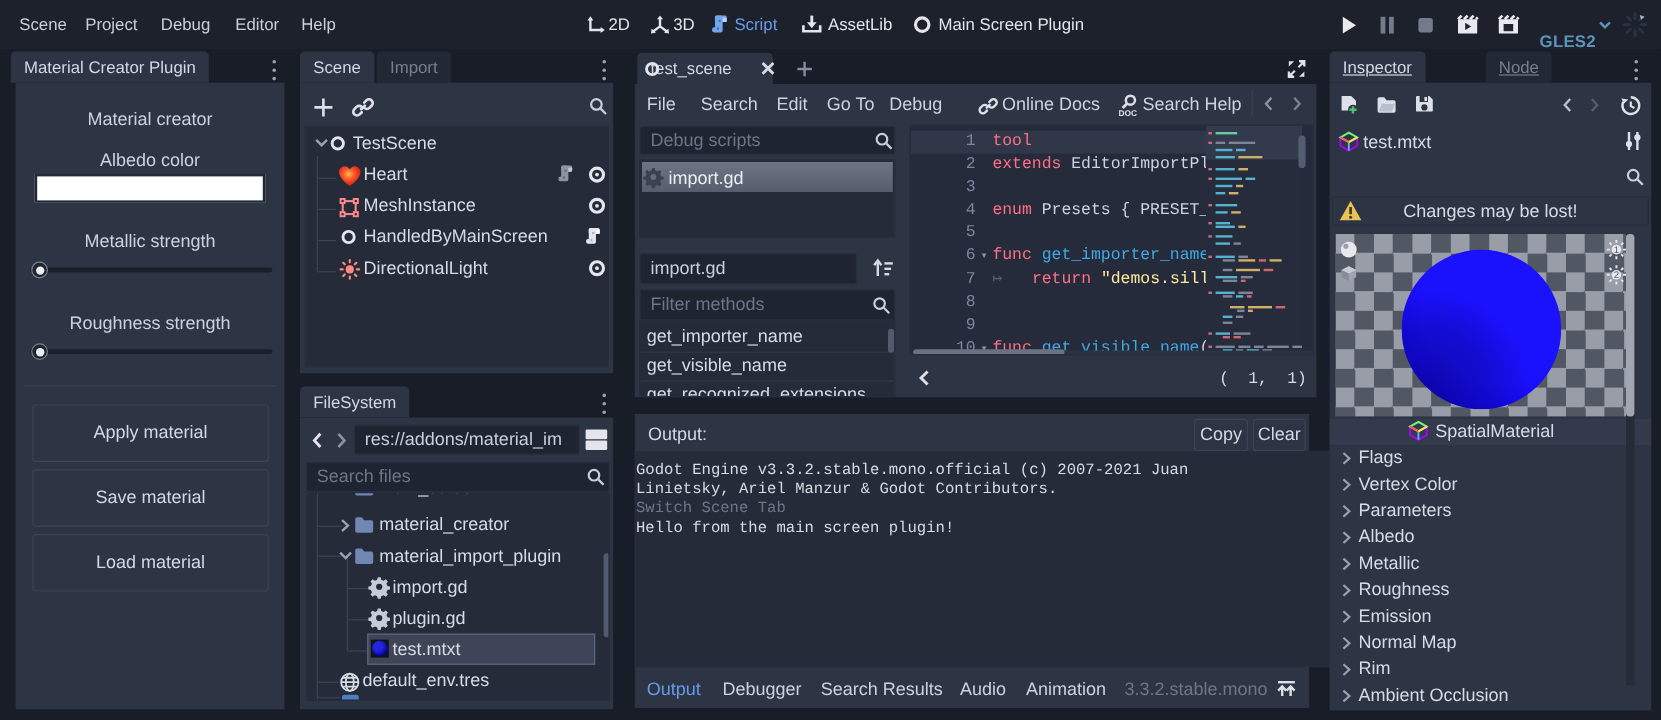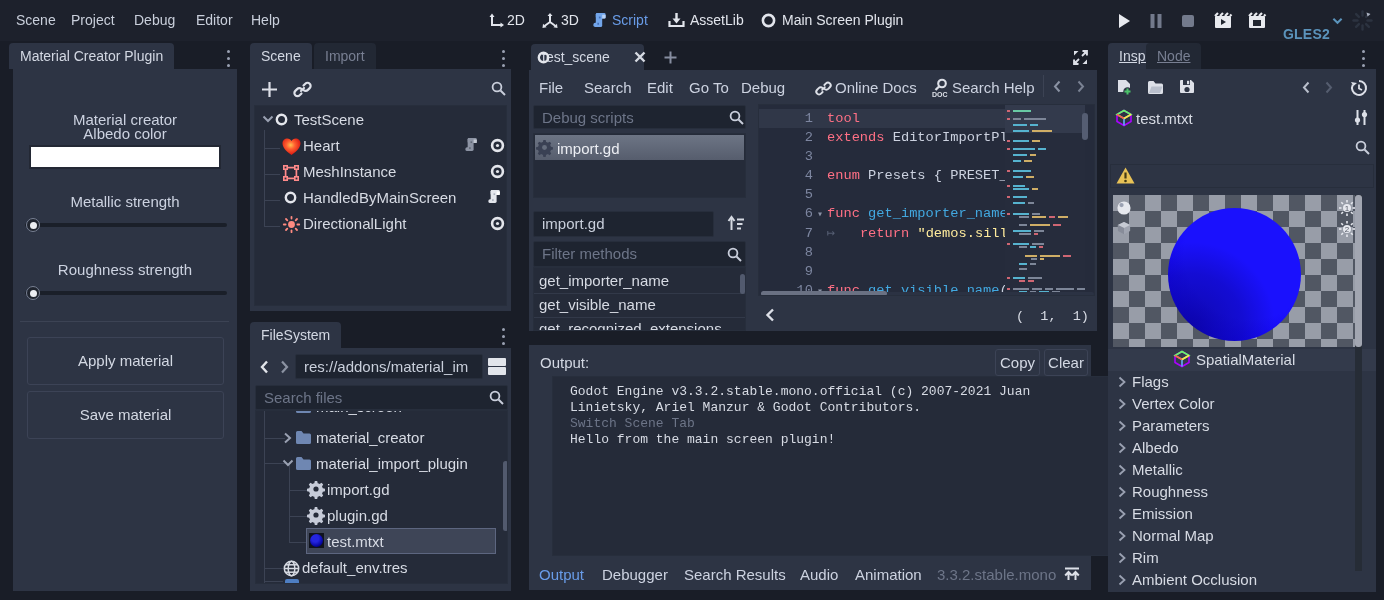--- a/index.html
+++ b/index.html
@@ -110,34 +110,35 @@
   </svg>
 </div>
 
 <div class="tab" style="left:9px; top:43px;">Material Creator Plugin</div>
 <div class="dots" style="left:227px; top:50px;">
     <div class="dot"></div>
     <div class="dot"></div>
     <div class="dot"></div>
   </div>
 <div class="body" style="left:13px; top:69px; width:224px; height:522px;">
-  <div class="abs" style="left:0; top:22px; width:224px; text-align:center;margin-top:20px;">Material creator</div>
+  <div class="abs" style="left:0; top:22px; width:224px; text-align:center;">Material creator</div>
   <div class="abs" style="left:0; top:56px; width:224px; text-align:center;">Albedo color</div>
   <div class="abs" style="left:16px; top:76px; width:192px; height:24px; background:#fff; border:2px solid #232834;"></div>
   <div class="abs" style="left:0; top:124px; width:224px; text-align:center;">Metallic strength</div>
   <div class="abs" style="left:12px; top:154px; width:202px; height:4px; background:#1a1f29; border-radius:2px;"></div>
   <div class="abs" style="left:13px; top:149px; width:14px; height:14px; border-radius:50%; background:#20252f; border:1.5px solid #788093;"></div>
   <div class="abs" style="left:16.5px; top:152.5px; width:7px; height:7px; border-radius:50%; background:#eceef2;"></div>
   <div class="abs" style="left:0; top:192px; width:224px; text-align:center;">Roughness strength</div>
   <div class="abs" style="left:12px; top:222px; width:202px; height:4px; background:#1a1f29; border-radius:2px;"></div>
   <div class="abs" style="left:13px; top:217px; width:14px; height:14px; border-radius:50%; background:#20252f; border:1.5px solid #788093;"></div>
   <div class="abs" style="left:16.5px; top:220.5px; width:7px; height:7px; border-radius:50%; background:#eceef2;"></div>
   <div class="abs" style="left:7px; top:252px; width:209px; height:1px; background:#3c4354;"></div>
   <div class="btn" style="left:14px; top:268px; width:197px; height:48px; line-height:46px;">Apply material</div>
   <div class="btn" style="left:14px; top:322px; width:197px; height:48px; line-height:46px;">Save material</div>
+  <div class="btn" style="left:14px; top:376px; width:197px; height:48px; line-height:46px;">Load material</div>
 </div>
 
 <div class="tab" style="left:250px; top:43px;">Scene</div>
 <div class="tab inactive" style="left:314px; top:43px;">Import</div>
 <div class="dots" style="left:502px; top:50px;">
     <div class="dot"></div>
     <div class="dot"></div>
     <div class="dot"></div>
   </div>
 <div class="body" style="left:250px; top:69px; width:261px; height:242px;">
@@ -540,36 +541,36 @@
   <svg class="abs" style="left:236px; top:238px;" width="10" height="14" viewBox="0 0 10 14">
       <path d="M8 1.5 L2.5 7 L8 12.5" stroke="#dde0e8" stroke-width="2.4" fill="none"></path>
     </svg>
   <div class="abs mono" style="left:487px; top:239px; font-size:13.5px; color:#d7dbe4;">(&nbsp;&nbsp;1,&nbsp;&nbsp;1)</div>
 </div>
 
 <div class="body" style="left:529px; top:345px; width:562px; height:245px;">
   <div class="abs" style="left:11px; top:9px; color:#d3d8e3;">Output:</div>
   <div class="btn" style="left:466px; top:4px; width:45px; height:27px; line-height:25px;">Copy</div>
   <div class="btn" style="left:515px; top:4px; width:44px; height:27px; line-height:25px;">Clear</div>
-  <div class="treebox mono" style="left:0px; top:31px; width:658px; height:180px; font-size:13px; color:#d7dbe4; padding:7px 17px; line-height:16px;margin-left:23px;">Godot Engine v3.3.2.stable.mono.official (c) 2007-2021 Juan<br>Linietsky, Ariel Manzur &amp; Godot Contributors.<br><span style="color:#6d7588;">Switch Scene Tab</span><br>Hello from the main screen plugin!</div>
+  <div class="treebox mono" style="left:0px; top:31px; width:658px; height:180px; font-size:13px; color:#d7dbe4; padding:7px 0; line-height:16px;">Godot Engine v3.3.2.stable.mono.official (c) 2007-2021 Juan<br>Linietsky, Ariel Manzur &amp; Godot Contributors.<br><span style="color:#6d7588;">Switch Scene Tab</span><br>Hello from the main screen plugin!</div>
   <div class="abs" style="left:10px; top:221px; color:#699ce8;">Output</div>
   <div class="abs" style="left:73px; top:221px;">Debugger</div>
   <div class="abs" style="left:155px; top:221px;">Search Results</div>
   <div class="abs" style="left:271px; top:221px;">Audio</div>
   <div class="abs" style="left:326px; top:221px;">Animation</div>
   <div class="abs" style="left:408px; top:221px; color:#6d7588;">3.3.2.stable.mono</div>
   <svg class="abs" style="left:535px; top:222px;" width="16" height="14" viewBox="0 0 16 14">
       <path d="M1 1.5 h14" stroke="#dde0e8" stroke-width="2"></path>
       <path d="M4.5 13 V6 M1.2 8.5 L4.5 5 L7.8 8.5" stroke="#dde0e8" stroke-width="2" fill="none"></path>
       <path d="M11.5 13 V6 M8.2 8.5 L11.5 5 L14.8 8.5" stroke="#dde0e8" stroke-width="2" fill="none"></path>
     </svg>
 </div>
 
 <div class="tab" style="left:1108px; top:43px;text-decoration:underline;">Inspector</div>
-<div class="tab inactive" style="left:1146px; top:43px;text-decoration:underline;">Node</div>
+<div class="tab inactive" style="left:1238px; top:43px;text-decoration:underline;">Node</div>
 <div class="dots" style="left:1362px; top:50px;">
     <div class="dot"></div>
     <div class="dot"></div>
     <div class="dot"></div>
   </div>
 <div class="body" style="left:1108px; top:69px; width:268px; height:523px;">
   
   <svg class="abs" style="left:9px; top:11px;" width="15" height="16" viewBox="0 0 15 16">
       <path d="M1 0 h8 l4 4 v8 h-12 z" fill="#dde0e8"></path>
       <circle cx="10.5" cy="11.5" r="4.2" fill="#2d3444"></circle>
@@ -618,20 +619,21 @@
       <circle cx="6" cy="6" r="4.4" stroke="#c9cedb" stroke-width="1.8" fill="none"></circle>
       <path d="M9.5 9.5 L14 14" stroke="#c9cedb" stroke-width="1.9"></path>
     </svg>
   
   <div class="abs" style="left:2px; top:95px; width:264px; height:24px; background:#2d3444; border:1px solid #272e3c;"></div>
   <svg class="abs" style="left:8px; top:98px;" width="19" height="17" viewBox="0 0 19 17">
       <path d="M9.5 0.5 L18.5 16.5 H0.5 Z" fill="#e8c256"></path>
       <path d="M9.5 5.5 v6" stroke="#433a14" stroke-width="2.2"></path>
       <circle cx="9.5" cy="14" r="1.3" fill="#433a14"></circle>
     </svg>
+  <div class="abs" style="left:0px; top:99px; width:268px; text-align:center; color:#d7dbe4;">Changes may be lost!</div>
   
   <div class="abs" id="checker" style="left:5px; top:126px; width:242px; height:152px; background:repeating-conic-gradient(from 270deg, #989da8 0% 25%, #515763 0% 50%); background-size:32px 32px;"></div>
   <div class="abs" style="left:60px; top:139px; width:133px; height:133px; border-radius:50%; background-image:radial-gradient(circle at 18% 88%, rgba(4,0,105,0.5) 0%, rgba(4,0,105,0.28) 32%, rgba(4,0,105,0) 52%), radial-gradient(circle at 62% 34%, #1a11fd 55%, #1509f4 72%, #1106d6 92%, #0f05c8 100%);"></div>
   
   <svg class="abs" style="left:9px; top:132px;" width="14" height="14" viewBox="0 0 17 17">
       <circle cx="8.5" cy="8.5" r="8" fill="#e6e8ee"></circle>
       <circle cx="5.5" cy="5" r="2.6" fill="#9aa1b2"></circle>
     </svg>
   <svg class="abs" style="left:9px; top:152px;" width="14" height="14" viewBox="0 0 16 16">
       <path d="M8 1 L15 4.5 V11.5 L8 15 L1 11.5 V4.5 Z" fill="#9fa4b0"></path>

